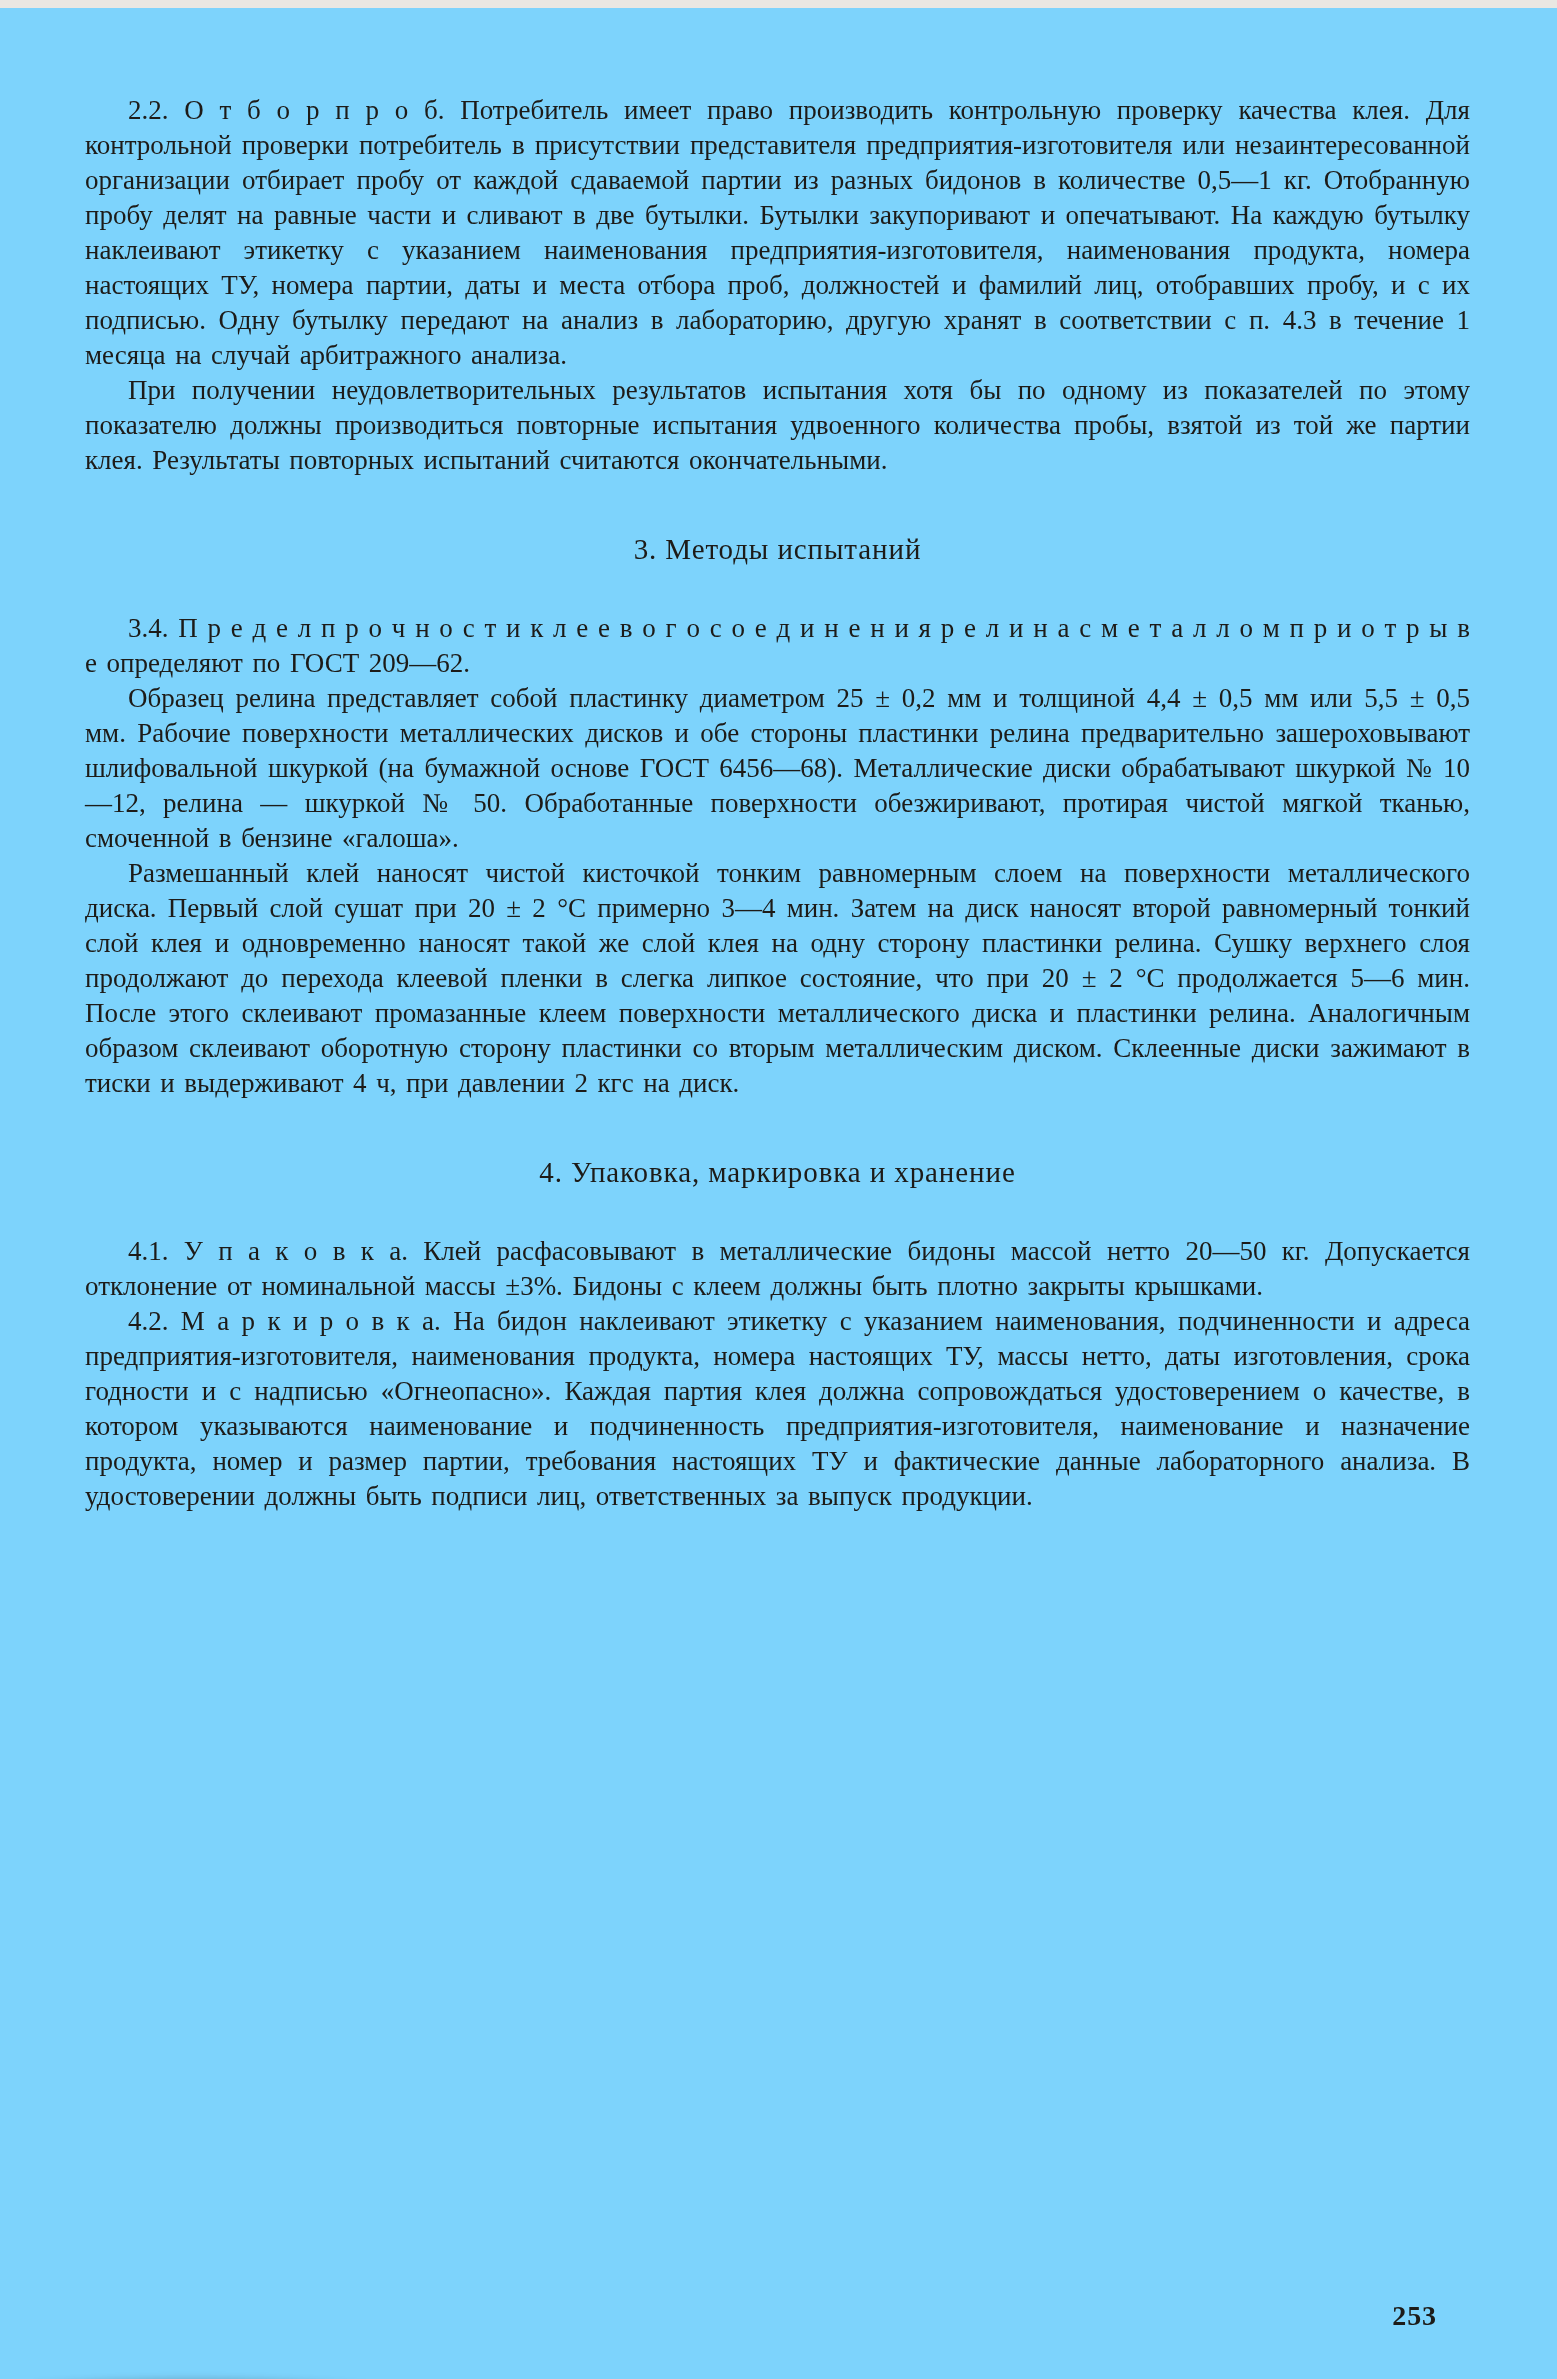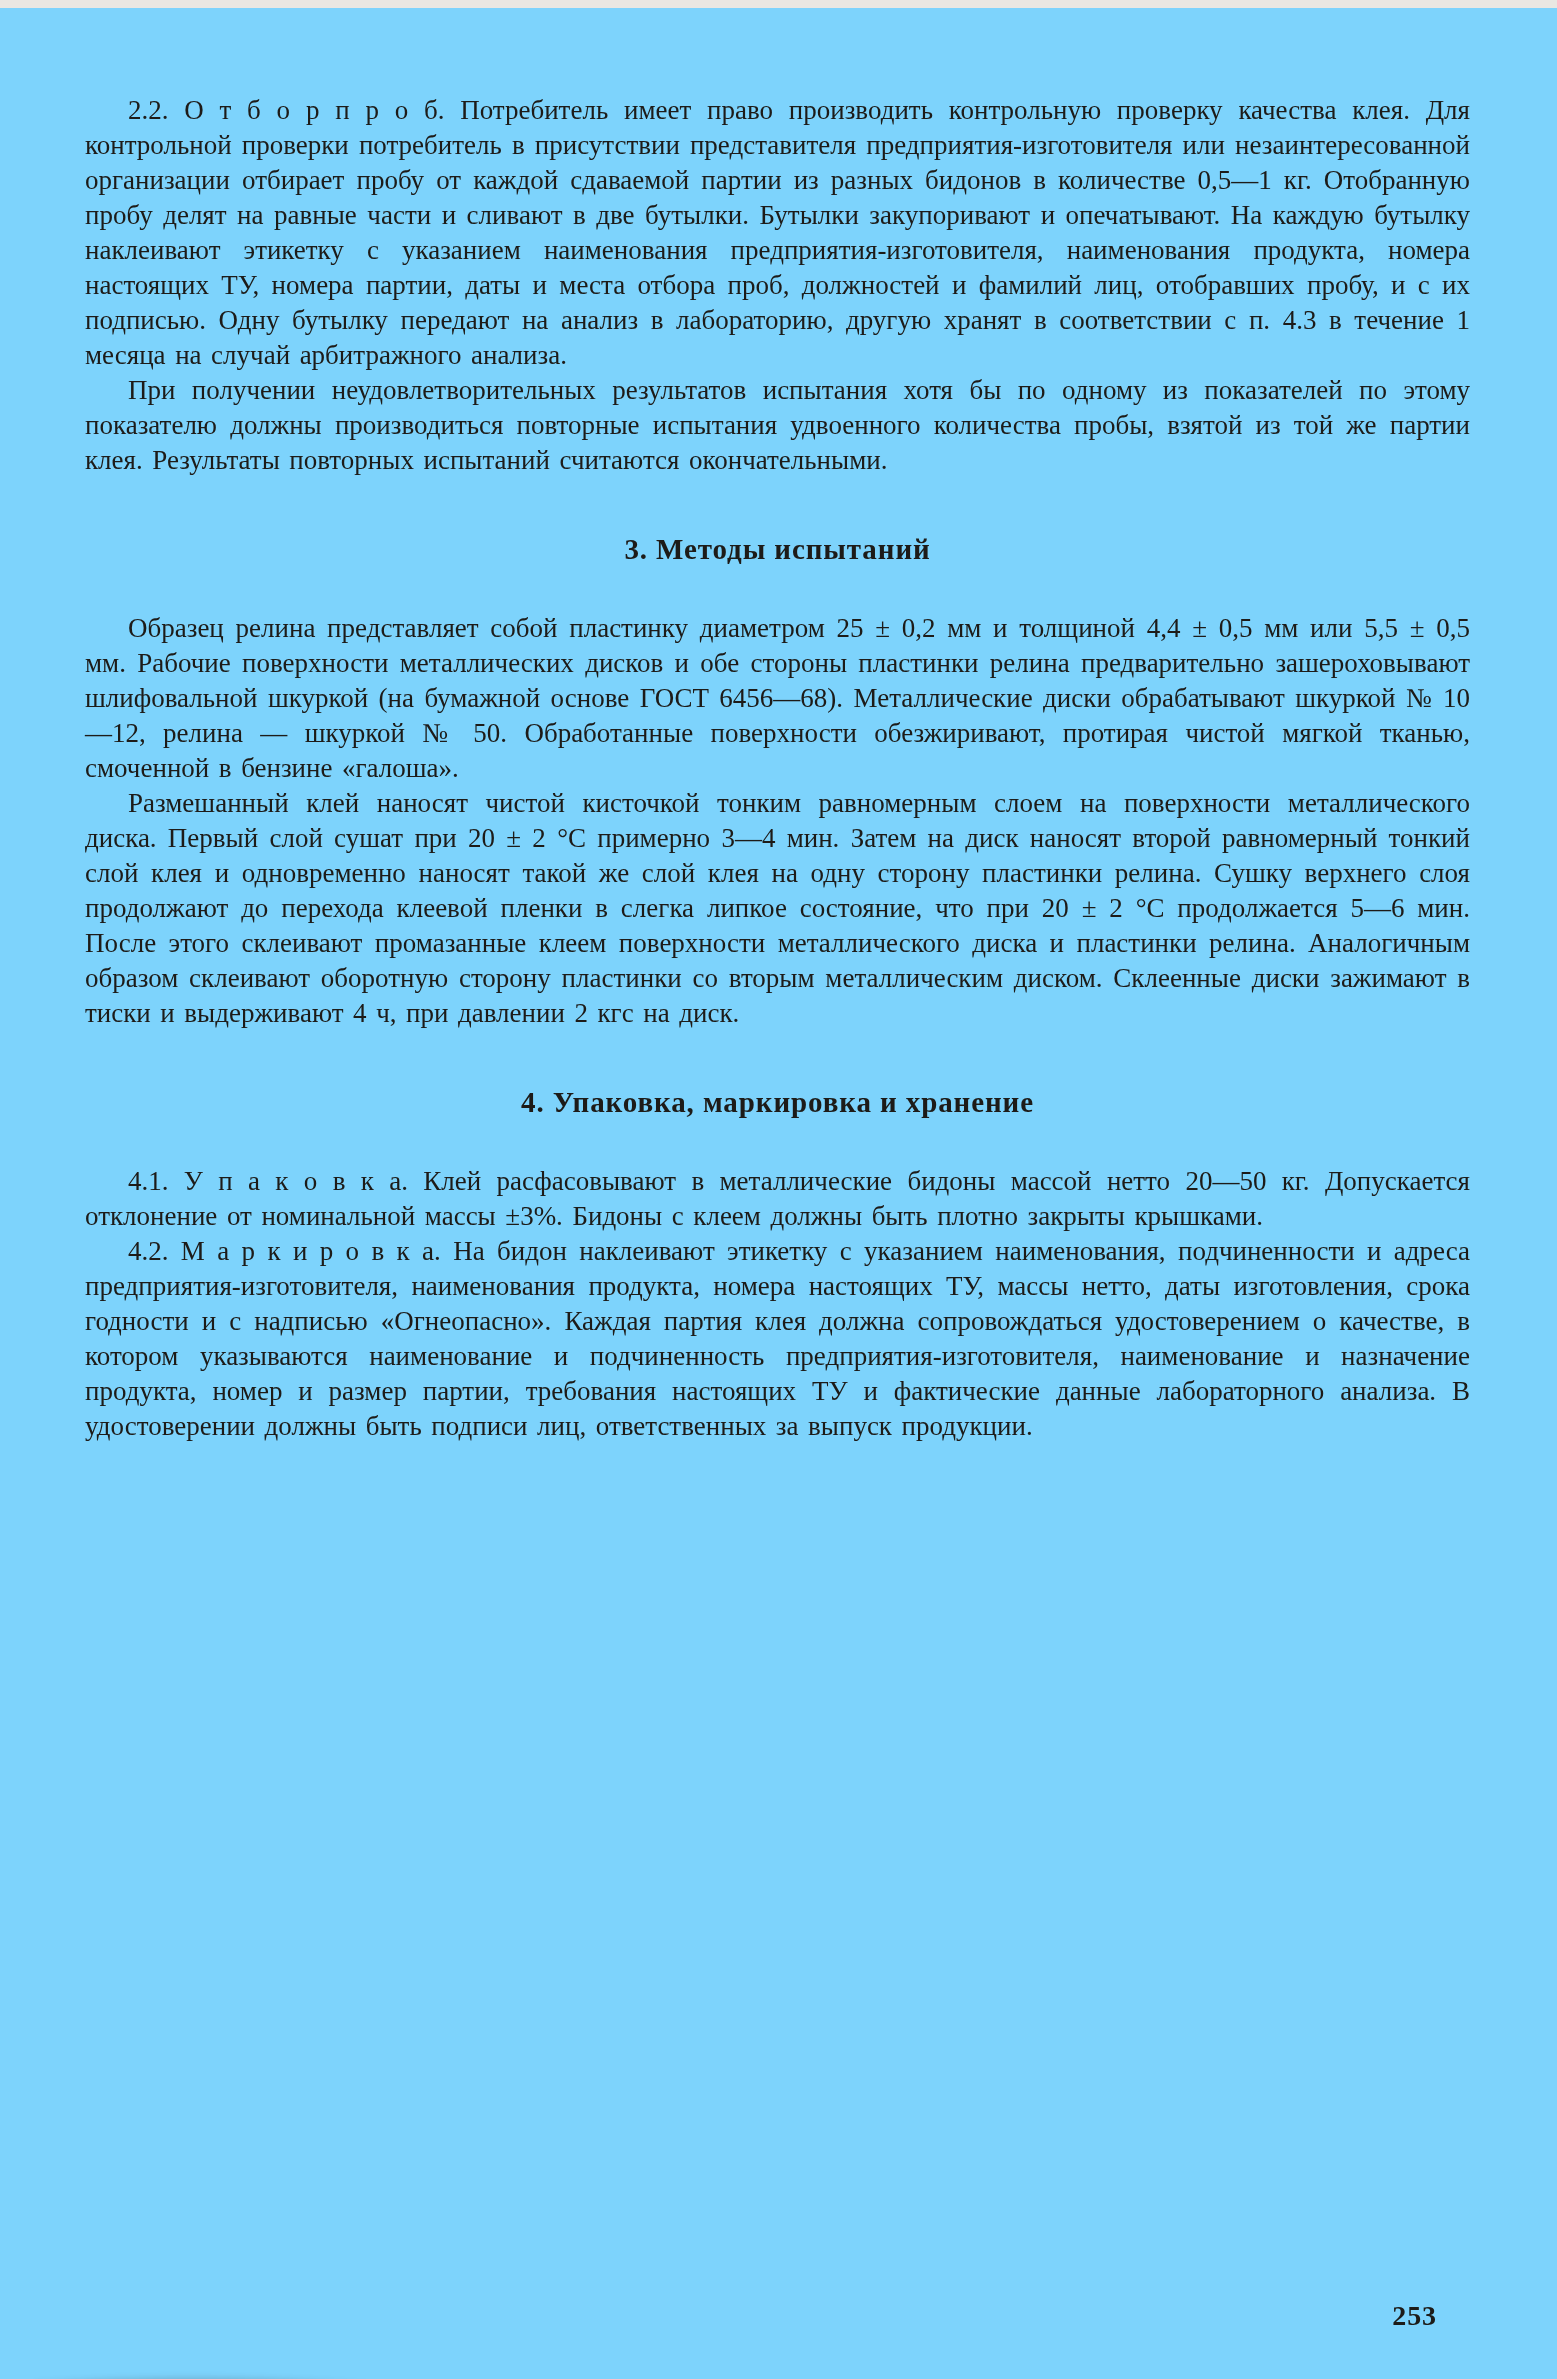--- a/index.html
+++ b/index.html
@@ -25,21 +25,21 @@
   .para {
     margin: 0;
     font-size: 27px;
     line-height: 35px;
     text-align: justify;
     text-indent: 43px;
     word-spacing: 2.8px;
   }
   .heading {
     font-size: 29px;
-    font-weight: bold;
+    font-weight: normal;
     text-align: center;
     margin: 55px 0 45px 0;
     letter-spacing: 0.9px;
   }
   .page-number {
     position: absolute;
     right: 120px;
     bottom: 55px;
     font-size: 28px;
     font-weight: bold;
@@ -59,20 +59,21 @@
 </head>
 <body>
 
 <div class="page">
 
   <p class="para">2.2. О т б о р  п р о б. Потребитель имеет право производить контрольную проверку качества клея. Для контрольной проверки потребитель в присутствии представителя предприятия-изготовителя или незаинтересованной организации отбирает пробу от каждой сдаваемой партии из разных бидонов в количестве 0,5—1 кг. Отобранную пробу делят на равные части и сливают в две бутылки. Бутылки закупоривают и опечатывают. На каждую бутылку наклеивают этикетку с указанием наименования предприятия-изготовителя, наименования продукта, номера настоящих ТУ, номера партии, даты и места отбора проб, должностей и фамилий лиц, отобравших пробу, и с их подписью. Одну бутылку передают на анализ в лабораторию, другую хранят в соответствии с п. 4.3 в течение 1 месяца на случай арбитражного анализа.</p>
   <p class="para">При получении неудовлетворительных результатов испытания хотя бы по одному из показателей по этому показателю должны производиться повторные испытания удвоенного количества пробы, взятой из той же партии клея. Результаты повторных испытаний считаются окончательными.</p>
 
   <h2 class="heading">3. Методы испытаний</h2>
 
+  <p class="para">3.4. П р е д е л  п р о ч н о с т и  к л е е в о г о  с о е д и н е н и я  р е л и н а  с  м е т а л л о м  п р и  о т р ы в е определяют по ГОСТ 209—62.</p>
   <p class="para">Образец релина представляет собой пластинку диаметром 25 ± 0,2 мм и толщиной 4,4 ± 0,5 мм или 5,5 ± 0,5 мм. Рабочие поверхности металлических дисков и обе стороны пластинки релина предварительно зашероховывают шлифовальной шкуркой (на бумажной основе ГОСТ 6456—68). Металлические диски обрабатывают шкуркой № 10—12, релина — шкуркой № 50. Обработанные поверхности обезжиривают, протирая чистой мягкой тканью, смоченной в бензине «галоша».</p>
   <p class="para">Размешанный клей наносят чистой кисточкой тонким равномерным слоем на поверхности металлического диска. Первый слой сушат при 20 ± 2 °С примерно 3—4 мин. Затем на диск наносят второй равномерный тонкий слой клея и одновременно наносят такой же слой клея на одну сторону пластинки релина. Сушку верхнего слоя продолжают до перехода клеевой пленки в слегка липкое состояние, что при 20 ± 2 °С продолжается 5—6 мин. После этого склеивают промазанные клеем поверхности металлического диска и пластинки релина. Аналогичным образом склеивают оборотную сторону пластинки со вторым металлическим диском. Склеенные диски зажимают в тиски и выдерживают 4 ч, при давлении 2 кгс на диск.</p>
 
   <h2 class="heading">4. Упаковка, маркировка и хранение</h2>
 
   <p class="para">4.1. У п а к о в к а. Клей расфасовывают в металлические бидоны массой нетто 20—50 кг. Допускается отклонение от номинальной массы ±3%. Бидоны с клеем должны быть плотно закрыты крышками.</p>
   <p class="para">4.2. М а р к и р о в к а. На бидон наклеивают этикетку с указанием наименования, подчиненности и адреса предприятия-изготовителя, наименования продукта, номера настоящих ТУ, массы нетто, даты изготовления, срока годности и с надписью «Огнеопасно». Каждая партия клея должна сопровождаться удостоверением о качестве, в котором указываются наименование и подчиненность предприятия-изготовителя, наименование и назначение продукта, номер и размер партии, требования настоящих ТУ и фактические данные лабораторного анализа. В удостоверении должны быть подписи лиц, ответственных за выпуск продукции.</p>
 
   <div class="page-number">253</div>
 

